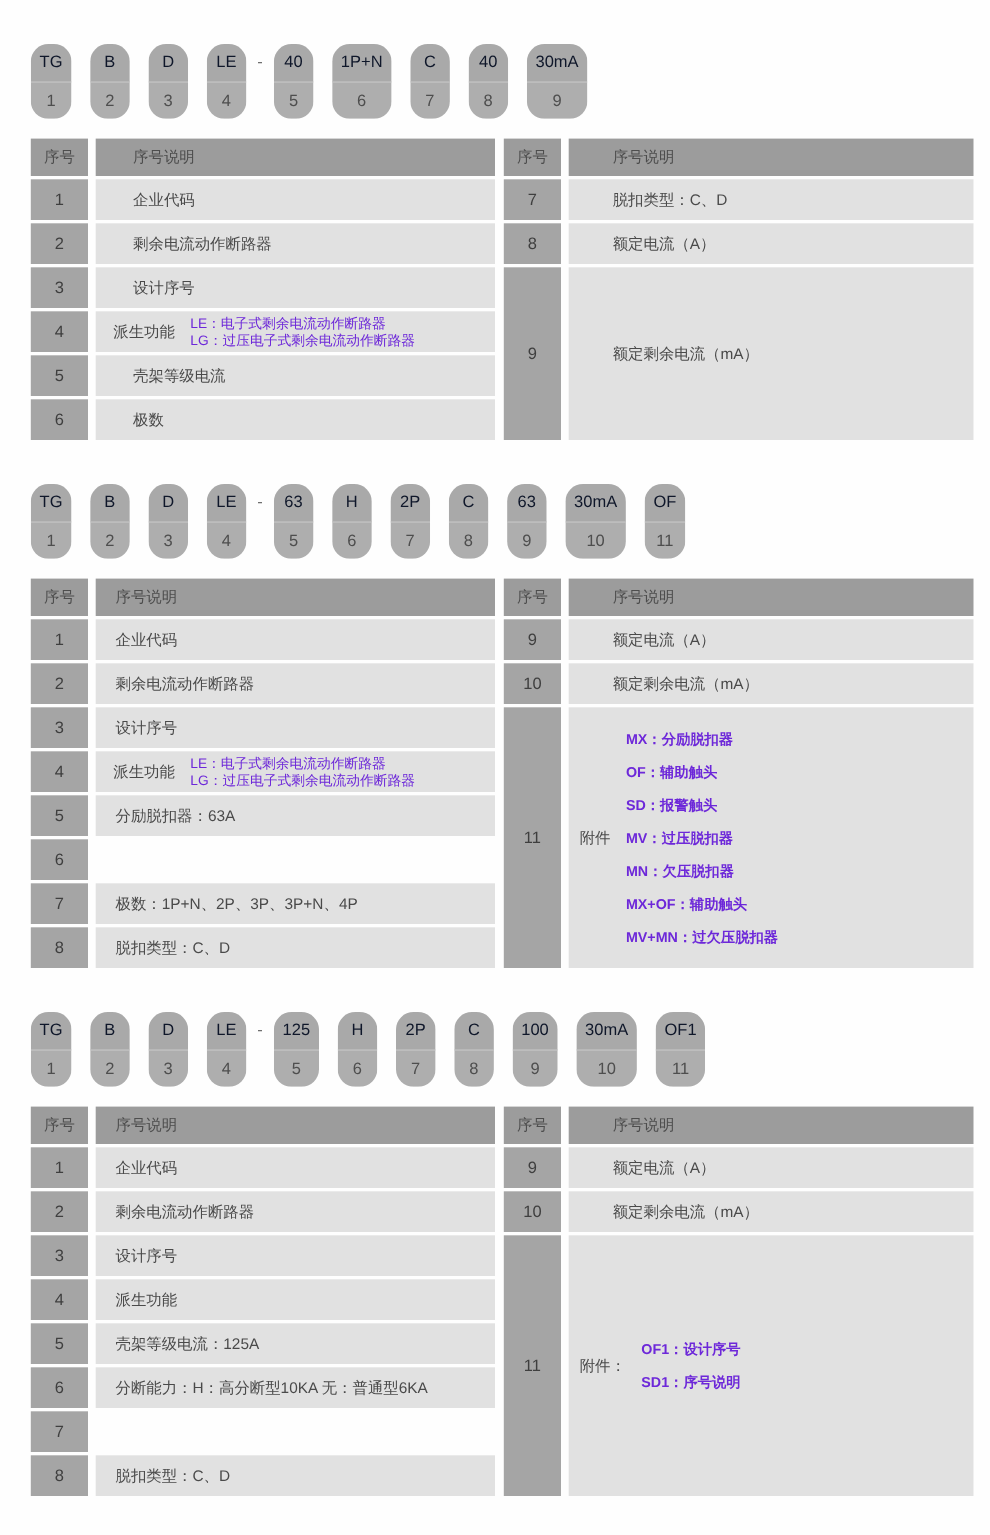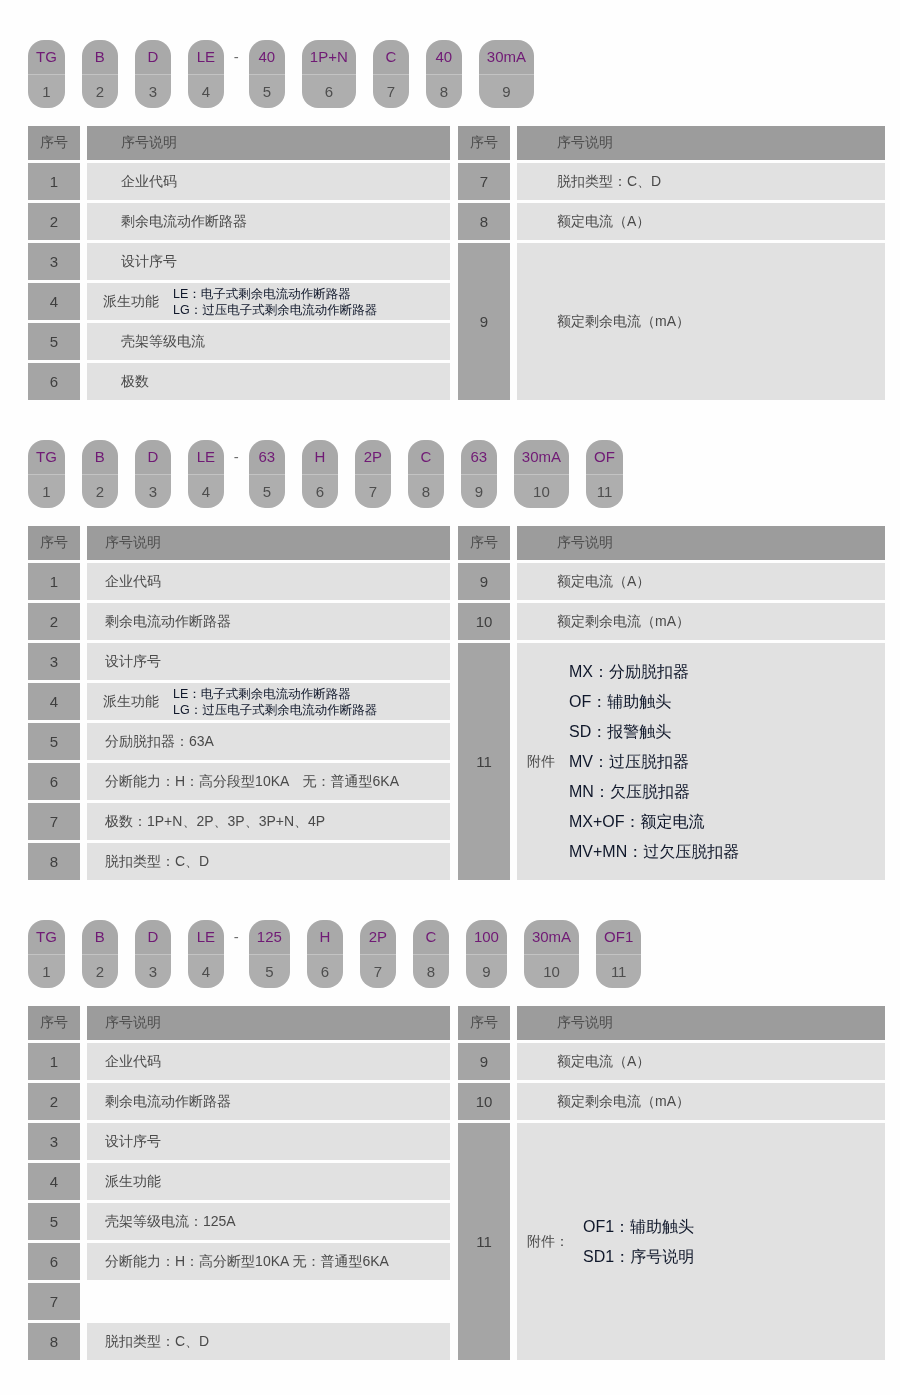--- a/index.html
+++ b/index.html
@@ -8,21 +8,21 @@
     font-family:"Liberation Sans","DejaVu Sans",sans-serif;
     color:#4a4a4a;overflow:hidden;
   }
   #app{padding-top:40px;}
   .section{padding-left:28px;padding-right:15px;}
   .section + .section{margin-top:40px;}
 
   
   .pill-row{display:flex;align-items:flex-start;gap:17px;margin-bottom:18px;}
   .pill{border-radius:16px;overflow:hidden;min-width:36px;text-align:center;box-sizing:border-box;flex:0 0 auto;}
-  .pill-top{height:34px;line-height:34px;background:#a9a9a9;color:#701a75;font-size:15px;padding:0 8px;border-bottom:1px solid #c3c3c3;white-space:nowrap;}
+  .pill-top{height:34px;line-height:34px;background:#a9a9a9;color:#0f172a;font-size:15px;padding:0 8px;border-bottom:1px solid #c3c3c3;white-space:nowrap;}
   .pill-bottom{height:33px;line-height:33px;background:#aeaeae;color:#4e4e4e;font-size:15px;}
   .pill-sep{height:34px;line-height:34px;color:#6f6f6f;font-size:15px;margin:0 -7px;flex:0 0 auto;}
 
   
   .tables{display:flex;gap:8px;align-items:stretch;}
   .tbl{display:flex;flex-direction:column;}
   .tbl-left{width:422px;flex:0 0 422px;}
   .tbl-right{width:427px;flex:0 0 427px;}
   .trow{display:flex;gap:7px;height:37px;margin-top:3px;}
   .trow.header{height:34px;margin-top:0;}
@@ -32,22 +32,22 @@
   .trow.header .cell-num,.trow.header .cell-desc{background:#9c9c9c;color:#4d4d4d;font-size:14px;}
 
   .s1 .tbl-left .cell-desc{padding-left:34px;}
   .s2 .tbl-left .cell-desc,.s3 .tbl-left .cell-desc{padding-left:18px;}
   .tbl-right .cell-desc{padding-left:40px;}
   .cell-desc.composite{padding-left:16px !important;gap:14px;}
   .tbl-right .cell-desc.composite{padding-left:10px !important;gap:14px;}
 
   .comp-label{flex:0 0 auto;}
   .lines{display:flex;flex-direction:column;justify-content:center;}
-  .line{font-size:12.5px;line-height:16px;color:#0f172a;}
-  .trow.tall .line{font-size:16px;line-height:30px;}
+  .line{font-size:12.5px;line-height:16px;color:#6d28d9;}
+  .trow.tall .line{font-size:13px;line-height:30px;font-weight:bold;}
 </style>
 </head>
 <body>
 
 <div id="app">
     <div class="section s1">
       <div class="pill-row">
         <div class="pill">
           <div class="pill-top">TG</div>
           <div class="pill-bottom">1</div>
@@ -218,21 +218,20 @@
                 <div class="line">LG：过压电子式剩余电流动作断路器</div>
               </div>
             </div>
           </div>
           <div class="trow">
             <div class="cell-num">5</div>
             <div class="cell-desc">分励脱扣器：63A</div>
           </div>
           <div class="trow">
             <div class="cell-num">6</div>
-            <div class="cell-desc">分断能力：H：高分段型10KA　无：普通型6KA</div>
           </div>
           <div class="trow">
             <div class="cell-num">7</div>
             <div class="cell-desc">极数：1P+N、2P、3P、3P+N、4P</div>
           </div>
           <div class="trow">
             <div class="cell-num">8</div>
             <div class="cell-desc">脱扣类型：C、D</div>
           </div>
         </div>
@@ -252,21 +251,21 @@
           <div class="trow tall">
             <div class="cell-num">11</div>
             <div class="cell-desc composite">
               <span class="comp-label">附件</span>
               <div class="lines">
                 <div class="line">MX：分励脱扣器</div>
                 <div class="line">OF：辅助触头</div>
                 <div class="line">SD：报警触头</div>
                 <div class="line">MV：过压脱扣器</div>
                 <div class="line">MN：欠压脱扣器</div>
-                <div class="line">MX+OF：额定电流</div>
+                <div class="line">MX+OF：辅助触头</div>
                 <div class="line">MV+MN：过欠压脱扣器</div>
               </div>
             </div>
           </div>
         </div>
       </div>
     </div>
     <div class="section s3">
       <div class="pill-row">
         <div class="pill">
@@ -364,21 +363,21 @@
           </div>
           <div class="trow">
             <div class="cell-num">10</div>
             <div class="cell-desc">额定剩余电流（mA）</div>
           </div>
           <div class="trow tall">
             <div class="cell-num">11</div>
             <div class="cell-desc composite">
               <span class="comp-label">附件：</span>
               <div class="lines">
-                <div class="line">OF1：辅助触头</div>
+                <div class="line">OF1：设计序号</div>
                 <div class="line">SD1：序号说明</div>
               </div>
             </div>
           </div>
         </div>
       </div>
     </div>
   </div>
 
 </body></html>

